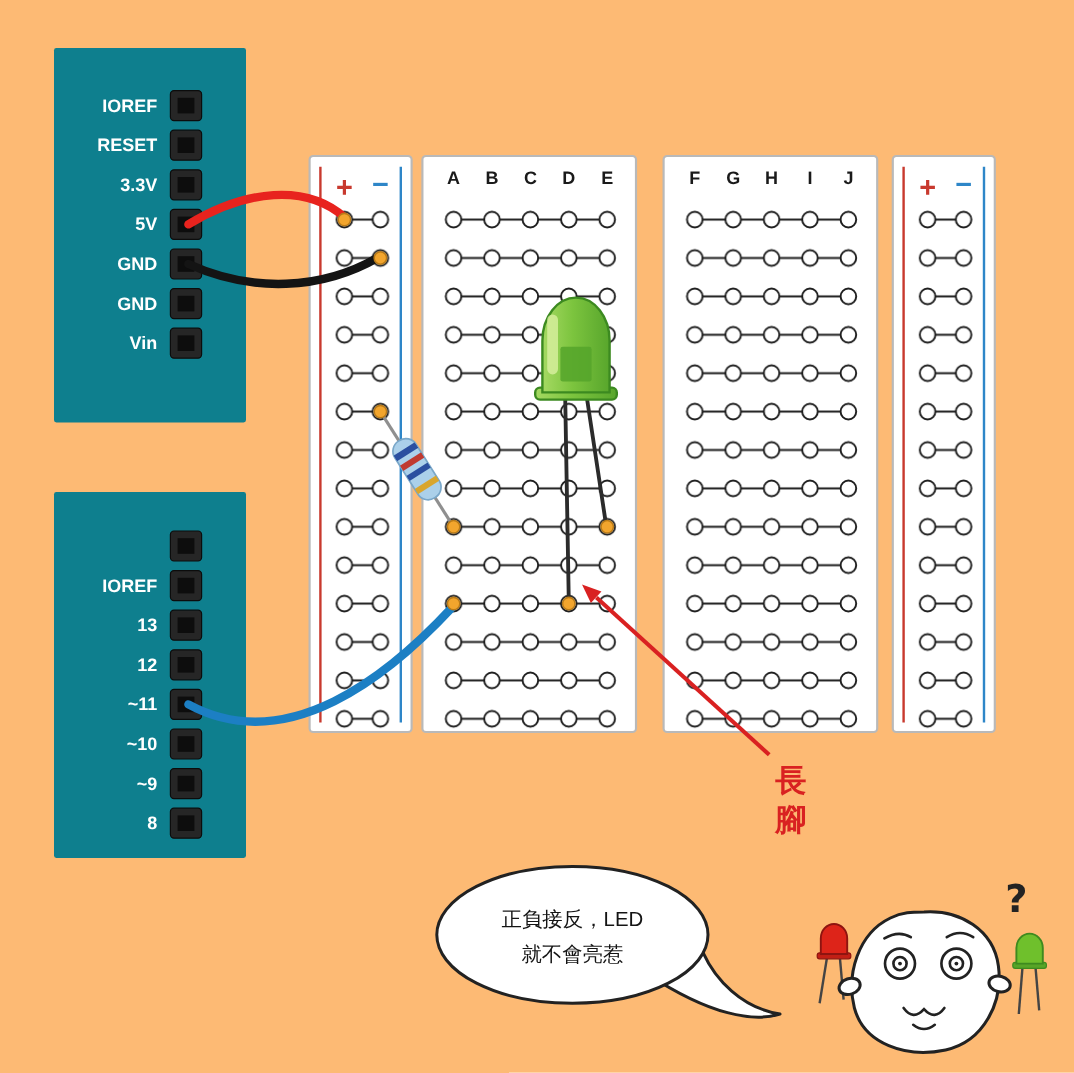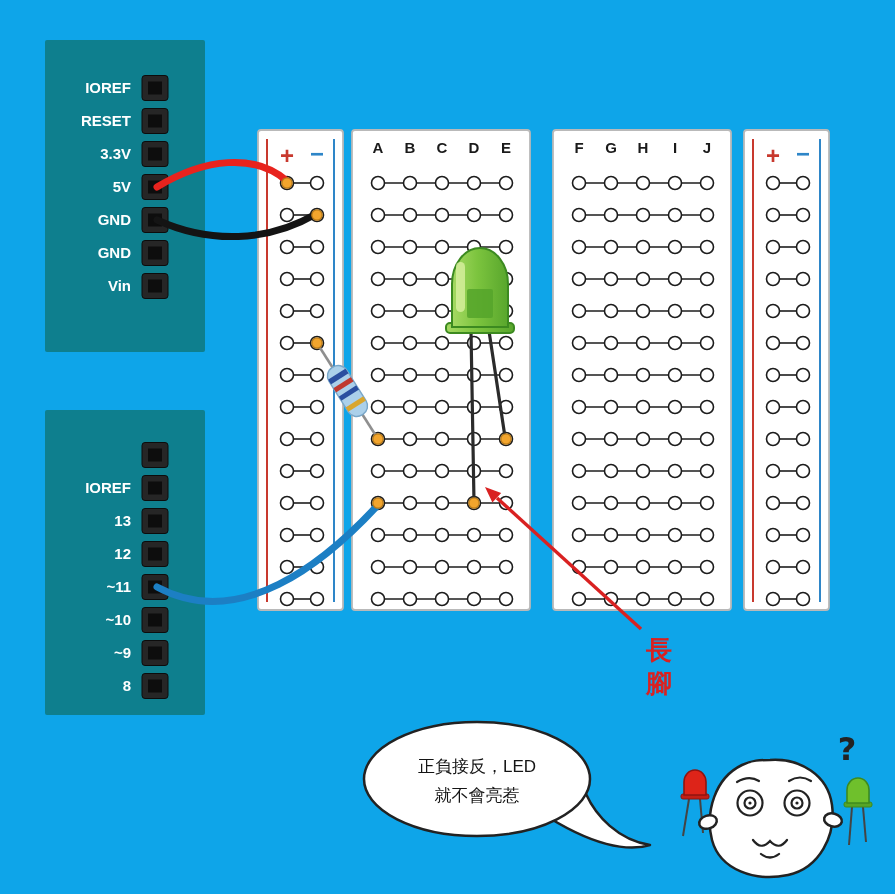--- a/index.html
+++ b/index.html
@@ -1,16 +1,16 @@
 <!DOCTYPE html>
 <html><head>
 <meta charset="utf-8">
 <style>
   html,body{margin:0;padding:0;background:#fff;}
-  .stage{position:relative;width:895px;height:894px;background:#0ea5e9;font-family:"Liberation Sans",sans-serif;overflow:hidden;}
+  .stage{position:relative;width:895px;height:894px;background:#fdba74;font-family:"Liberation Sans",sans-serif;overflow:hidden;}
   svg{display:block;}
   text{user-select:none;}
   .pinlbl{font:700 15px "Liberation Sans",sans-serif;fill:#ffffff;}
   .collbl{font:700 15px "Liberation Sans",sans-serif;fill:#1a1a1a;}
   .railsym{font:700 24px "Liberation Sans",sans-serif;}
   .bubbletxt{font:17px "Liberation Sans","DejaVu Sans",sans-serif;fill:#141414;}
   .legnote{font:700 26px "Liberation Sans","DejaVu Sans",sans-serif;}
   .qmark{font:700 32px "DejaVu Sans",sans-serif;fill:#232323;}
   .hole{fill:#fff;stroke:#1c1c1c;stroke-width:1.6;}
   .holeline{stroke:#1c1c1c;stroke-width:1.6;}

